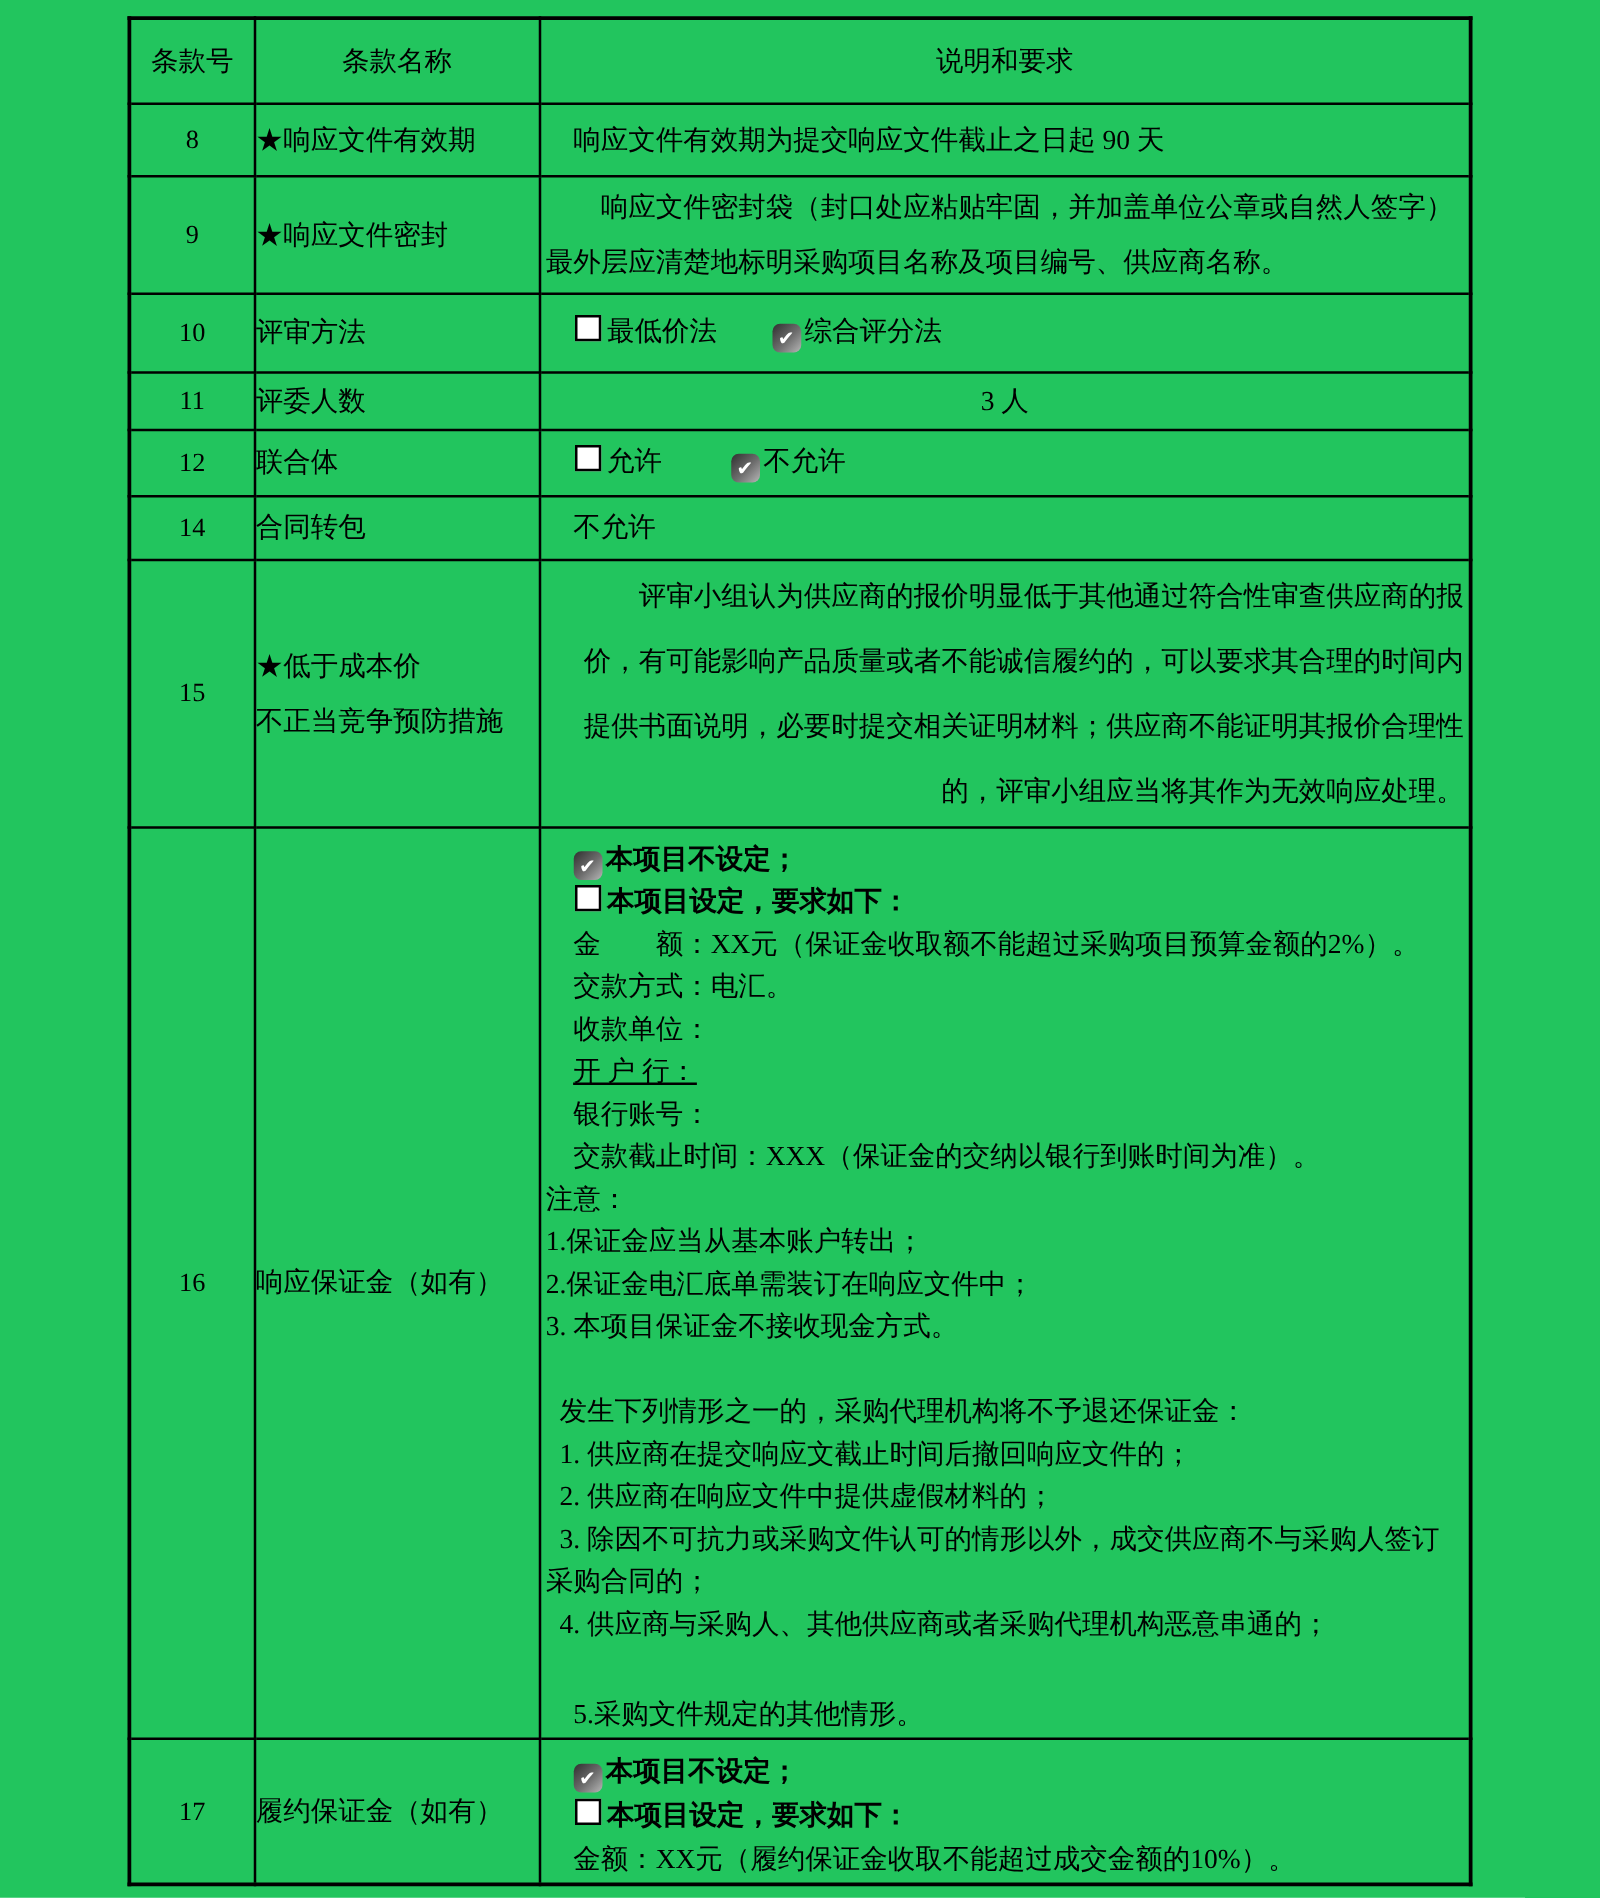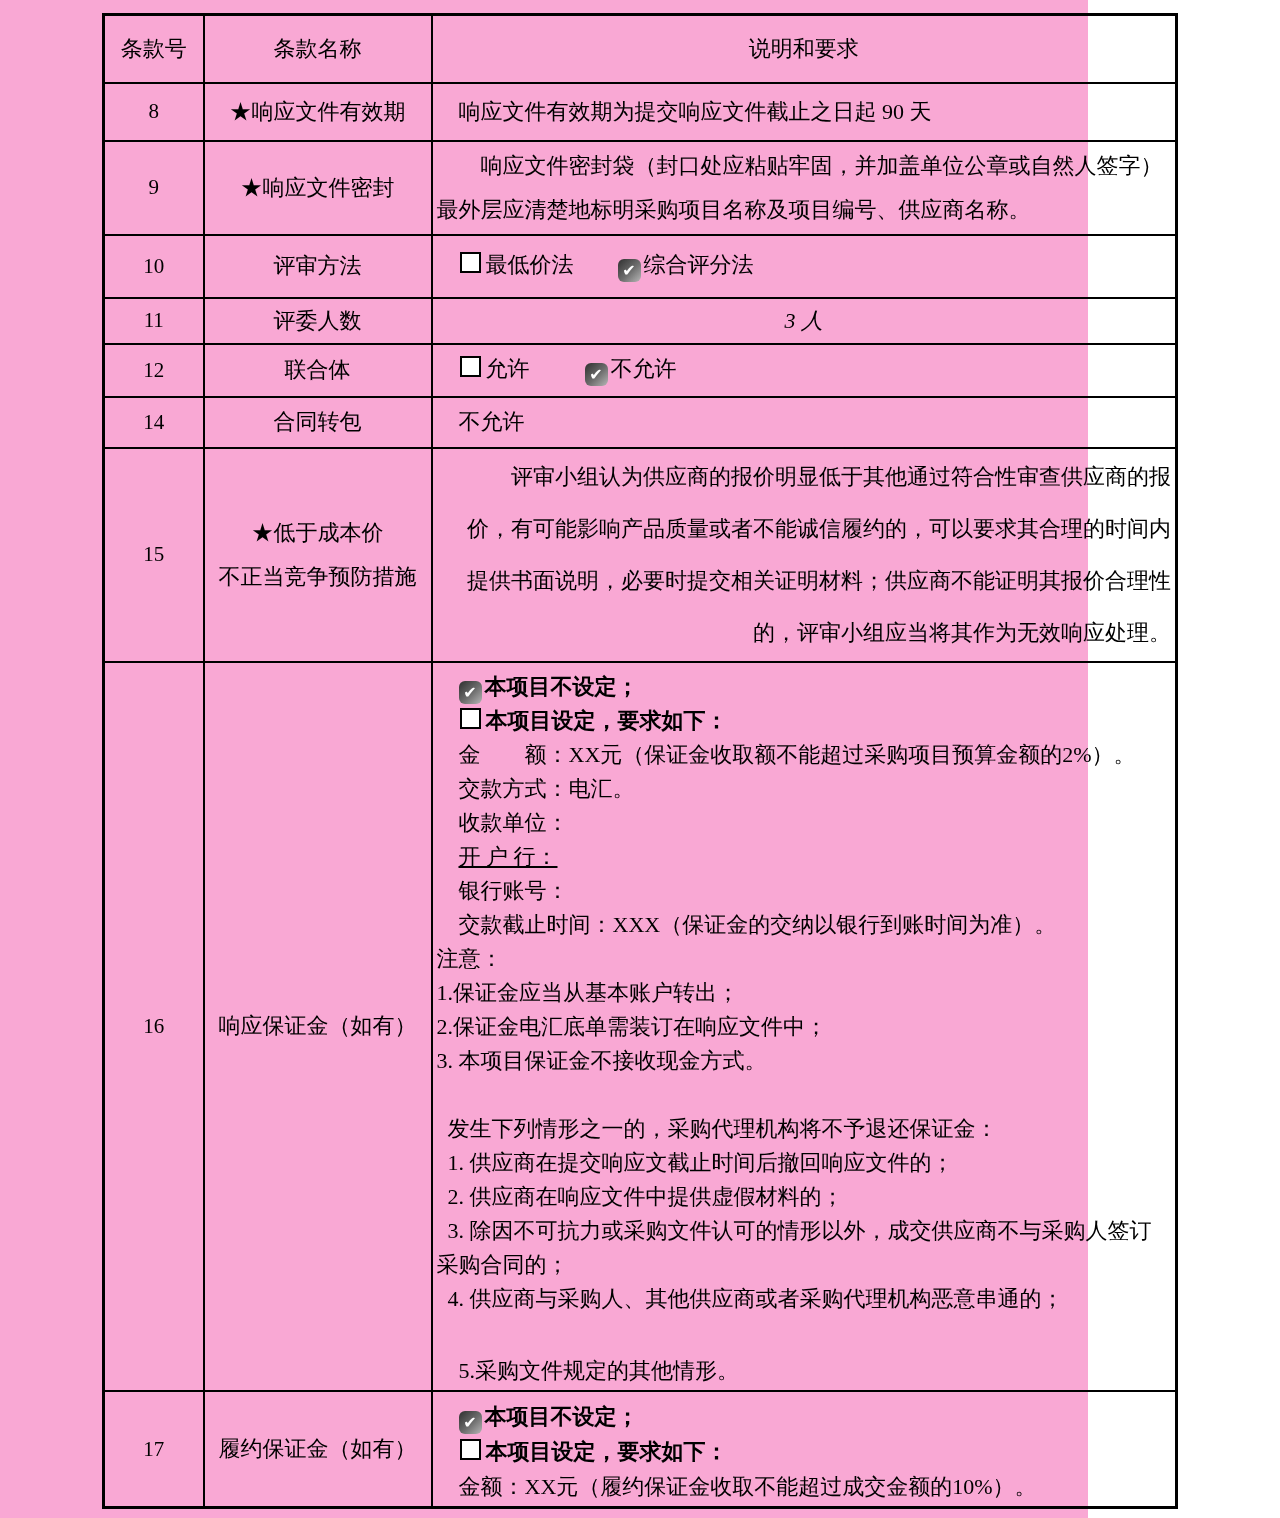--- a/index.html
+++ b/index.html
@@ -1,36 +1,36 @@
 <!DOCTYPE html>
 <html><head>
 <meta charset="utf-8">
 <style>
   html,body{margin:0;padding:0;}
   body{
     width:1280px;height:1518px;background:#ffffff;position:relative;
     font-family:"Liberation Serif","DejaVu Serif",serif;color:#000;
   }
-  .page{position:absolute;left:0;top:0;width:1088px;height:1518px;background:#f9a8d4;}
+  .page{position:absolute;left:0;top:0;width:1280px;height:1518px;background:#22c55e;}
   table.doc-table{
     position:absolute;left:102px;top:13px;width:1073px;
     border-collapse:collapse;table-layout:fixed;
     border:3px solid #000;
   }
   .doc-table th,.doc-table td{
     border:2px solid #000;overflow:hidden;padding:0;
     font-size:22px;vertical-align:middle;
   }
   tr.header-row{height:68px;}
   .doc-table th{font-weight:normal;text-align:center;}
   td.num-cell{text-align:center;font-size:21px;}
-  td.name-cell{text-align:center;white-space:pre-line;line-height:44px;}
+  td.name-cell{white-space:pre-line;line-height:44px;}
   td.desc-cell{padding:2px 4px 2px 4px;}
   td.desc-cell.vtop{vertical-align:top;padding-top:7px;}
-  td.desc-cell.center{text-align:center;font-style:italic;}
+  td.desc-cell.center{text-align:center;}
   .line{white-space:nowrap;}
   .line.bold{font-weight:bold;font-family:"Liberation Sans","DejaVu Sans",sans-serif;}
   .blank-line{height:34px;}
   .box-icon{
     display:inline-block;width:17px;height:17px;border:2px solid #000;
     background:#fff;vertical-align:-1px;margin:0 5px 0 1px;
   }
   .check-icon{
     display:inline-flex;align-items:center;justify-content:center;
     width:23px;height:23px;border-radius:6px;

